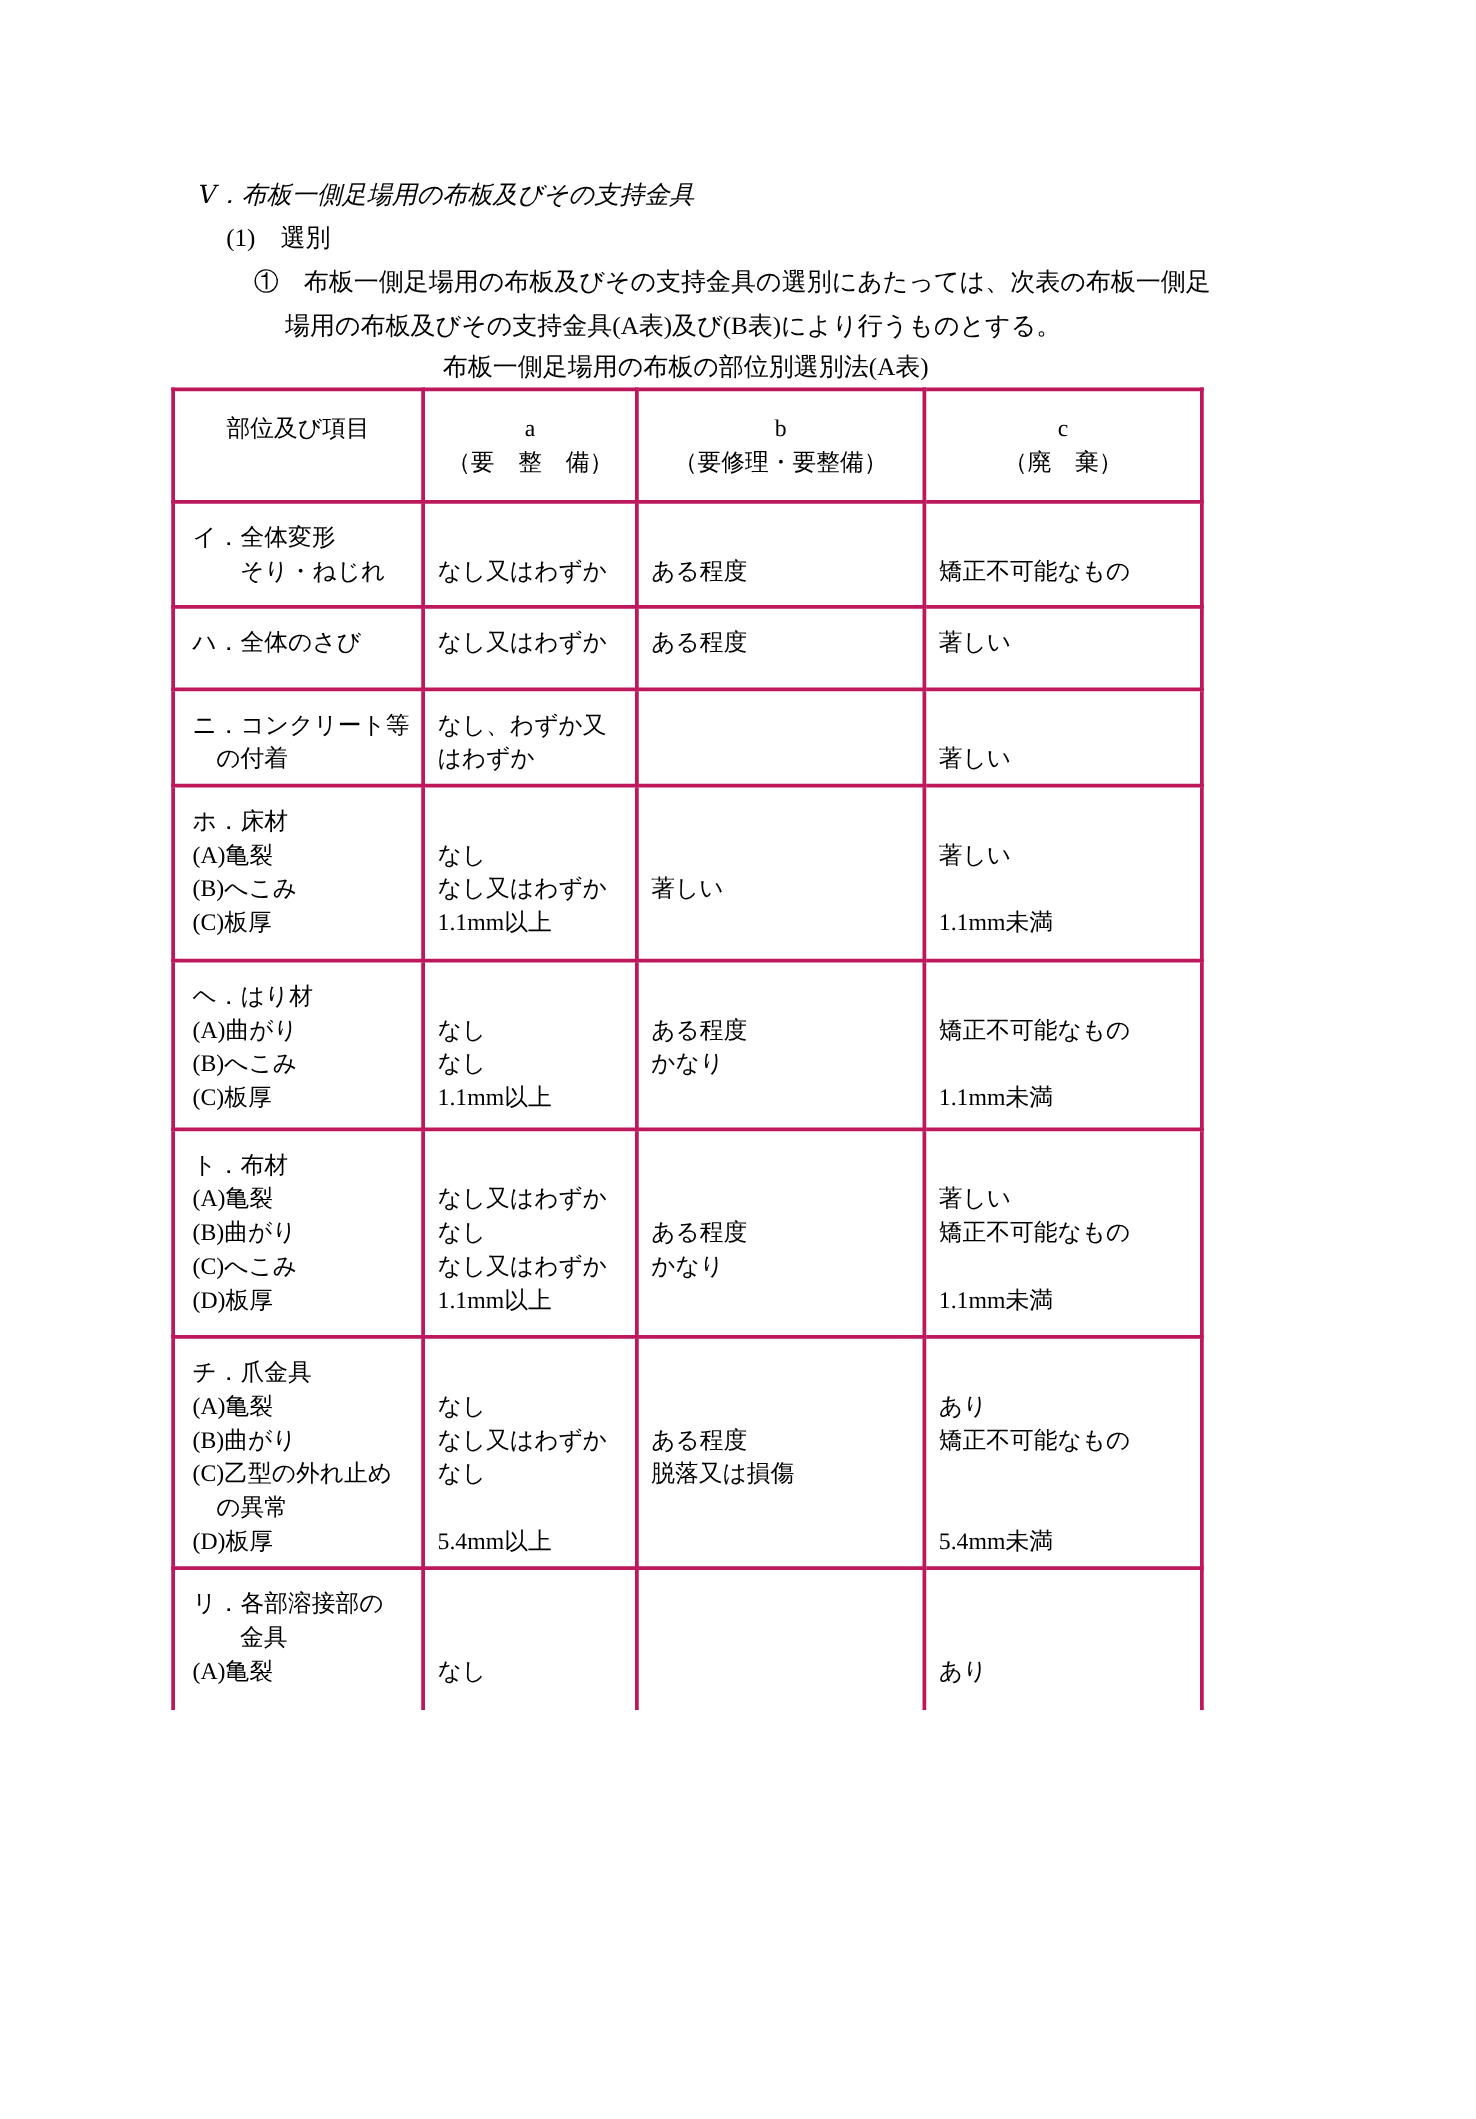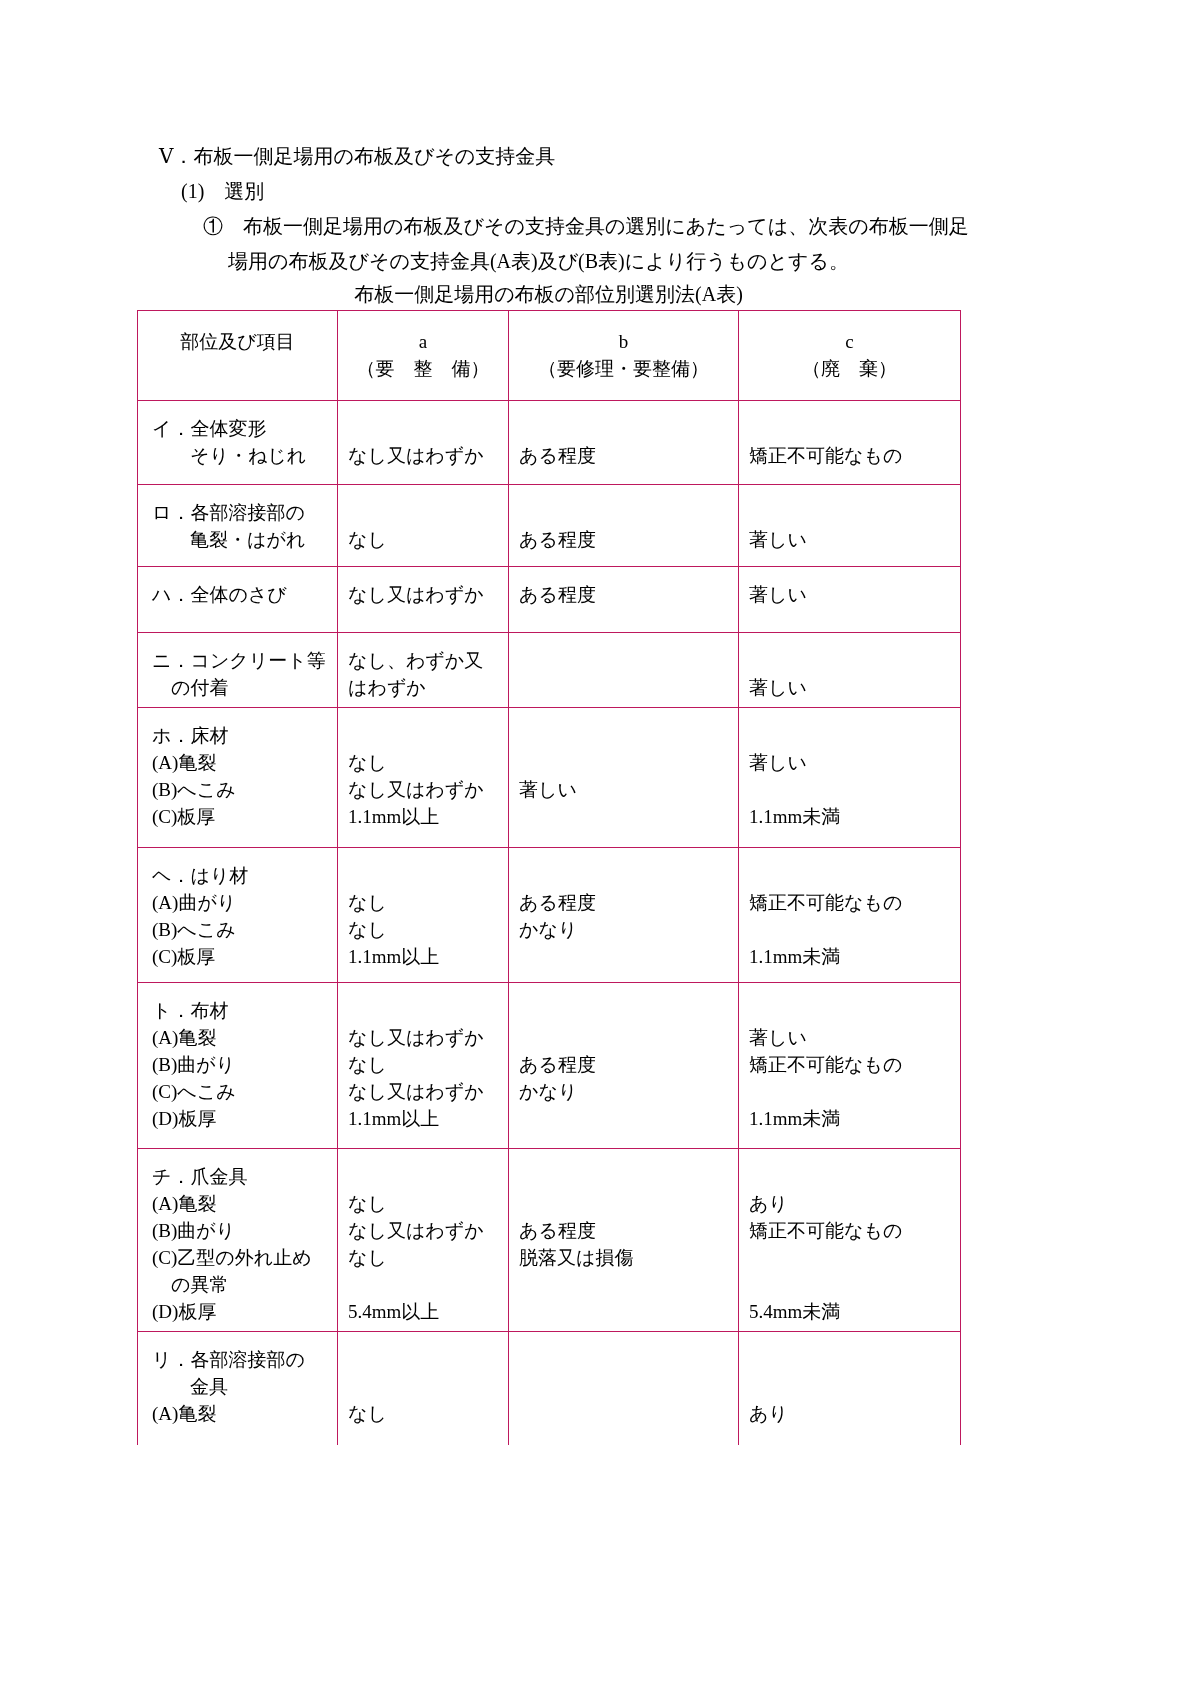--- a/index.html
+++ b/index.html
@@ -7,42 +7,42 @@
   body {
     width: 1181px;
     height: 1695px;
     position: relative;
     overflow: hidden;
     color: #000;
     font-family: "Liberation Serif", "DejaVu Serif", serif;
   }
   .page { position: absolute; inset: 0; }
   .doc-line { position: absolute; font-size: 20px; line-height: 28px; white-space: pre; }
-  .doc-title  { left: 159px; top: 142px; }
+  .doc-title  { left: 159px; top: 142px; font-style: italic; }
   .doc-item1  { left: 181px; top: 177px; }
   .doc-para1  { left: 203px; top: 212px; }
   .doc-para2  { left: 228px; top: 247px; }
   .doc-caption {
     position: absolute;
     left: 137px; top: 280px;
     width: 823px;
     text-align: center;
     font-size: 20px;
     line-height: 28px;
   }
   table.sel-table {
     position: absolute;
     left: 137px; top: 310px;
     width: 823px;
     border-collapse: collapse;
     table-layout: fixed;
     font-size: 19px;
   }
   .sel-table th, .sel-table td {
-    border: 1px solid #be185d;
+    border: 3px solid #be185d;
     vertical-align: top;
     font-weight: normal;
   }
   .sel-table th {
     text-align: center;
     padding: 17px 6px 6px 6px;
   }
   .sel-table td {
     text-align: left;
     padding: 14px 8px 6px 10px;
@@ -110,38 +110,20 @@
           </td>
           <td>
             <div class="ln"></div>
             <div class="ln">ある程度</div>
           </td>
           <td>
             <div class="ln"></div>
             <div class="ln">矯正不可能なもの</div>
           </td>
         </tr>
-        <tr style="height: 82px;">
-          <td>
-            <div class="ln">ロ．各部溶接部の</div>
-            <div class="ln">　　亀裂・はがれ</div>
-          </td>
-          <td>
-            <div class="ln"></div>
-            <div class="ln">なし</div>
-          </td>
-          <td>
-            <div class="ln"></div>
-            <div class="ln">ある程度</div>
-          </td>
-          <td>
-            <div class="ln"></div>
-            <div class="ln">著しい</div>
-          </td>
-        </tr>
         <tr style="height: 66px;">
           <td>
             <div class="ln">ハ．全体のさび</div>
           </td>
           <td>
             <div class="ln">なし又はわずか</div>
           </td>
           <td>
             <div class="ln">ある程度</div>
           </td>

